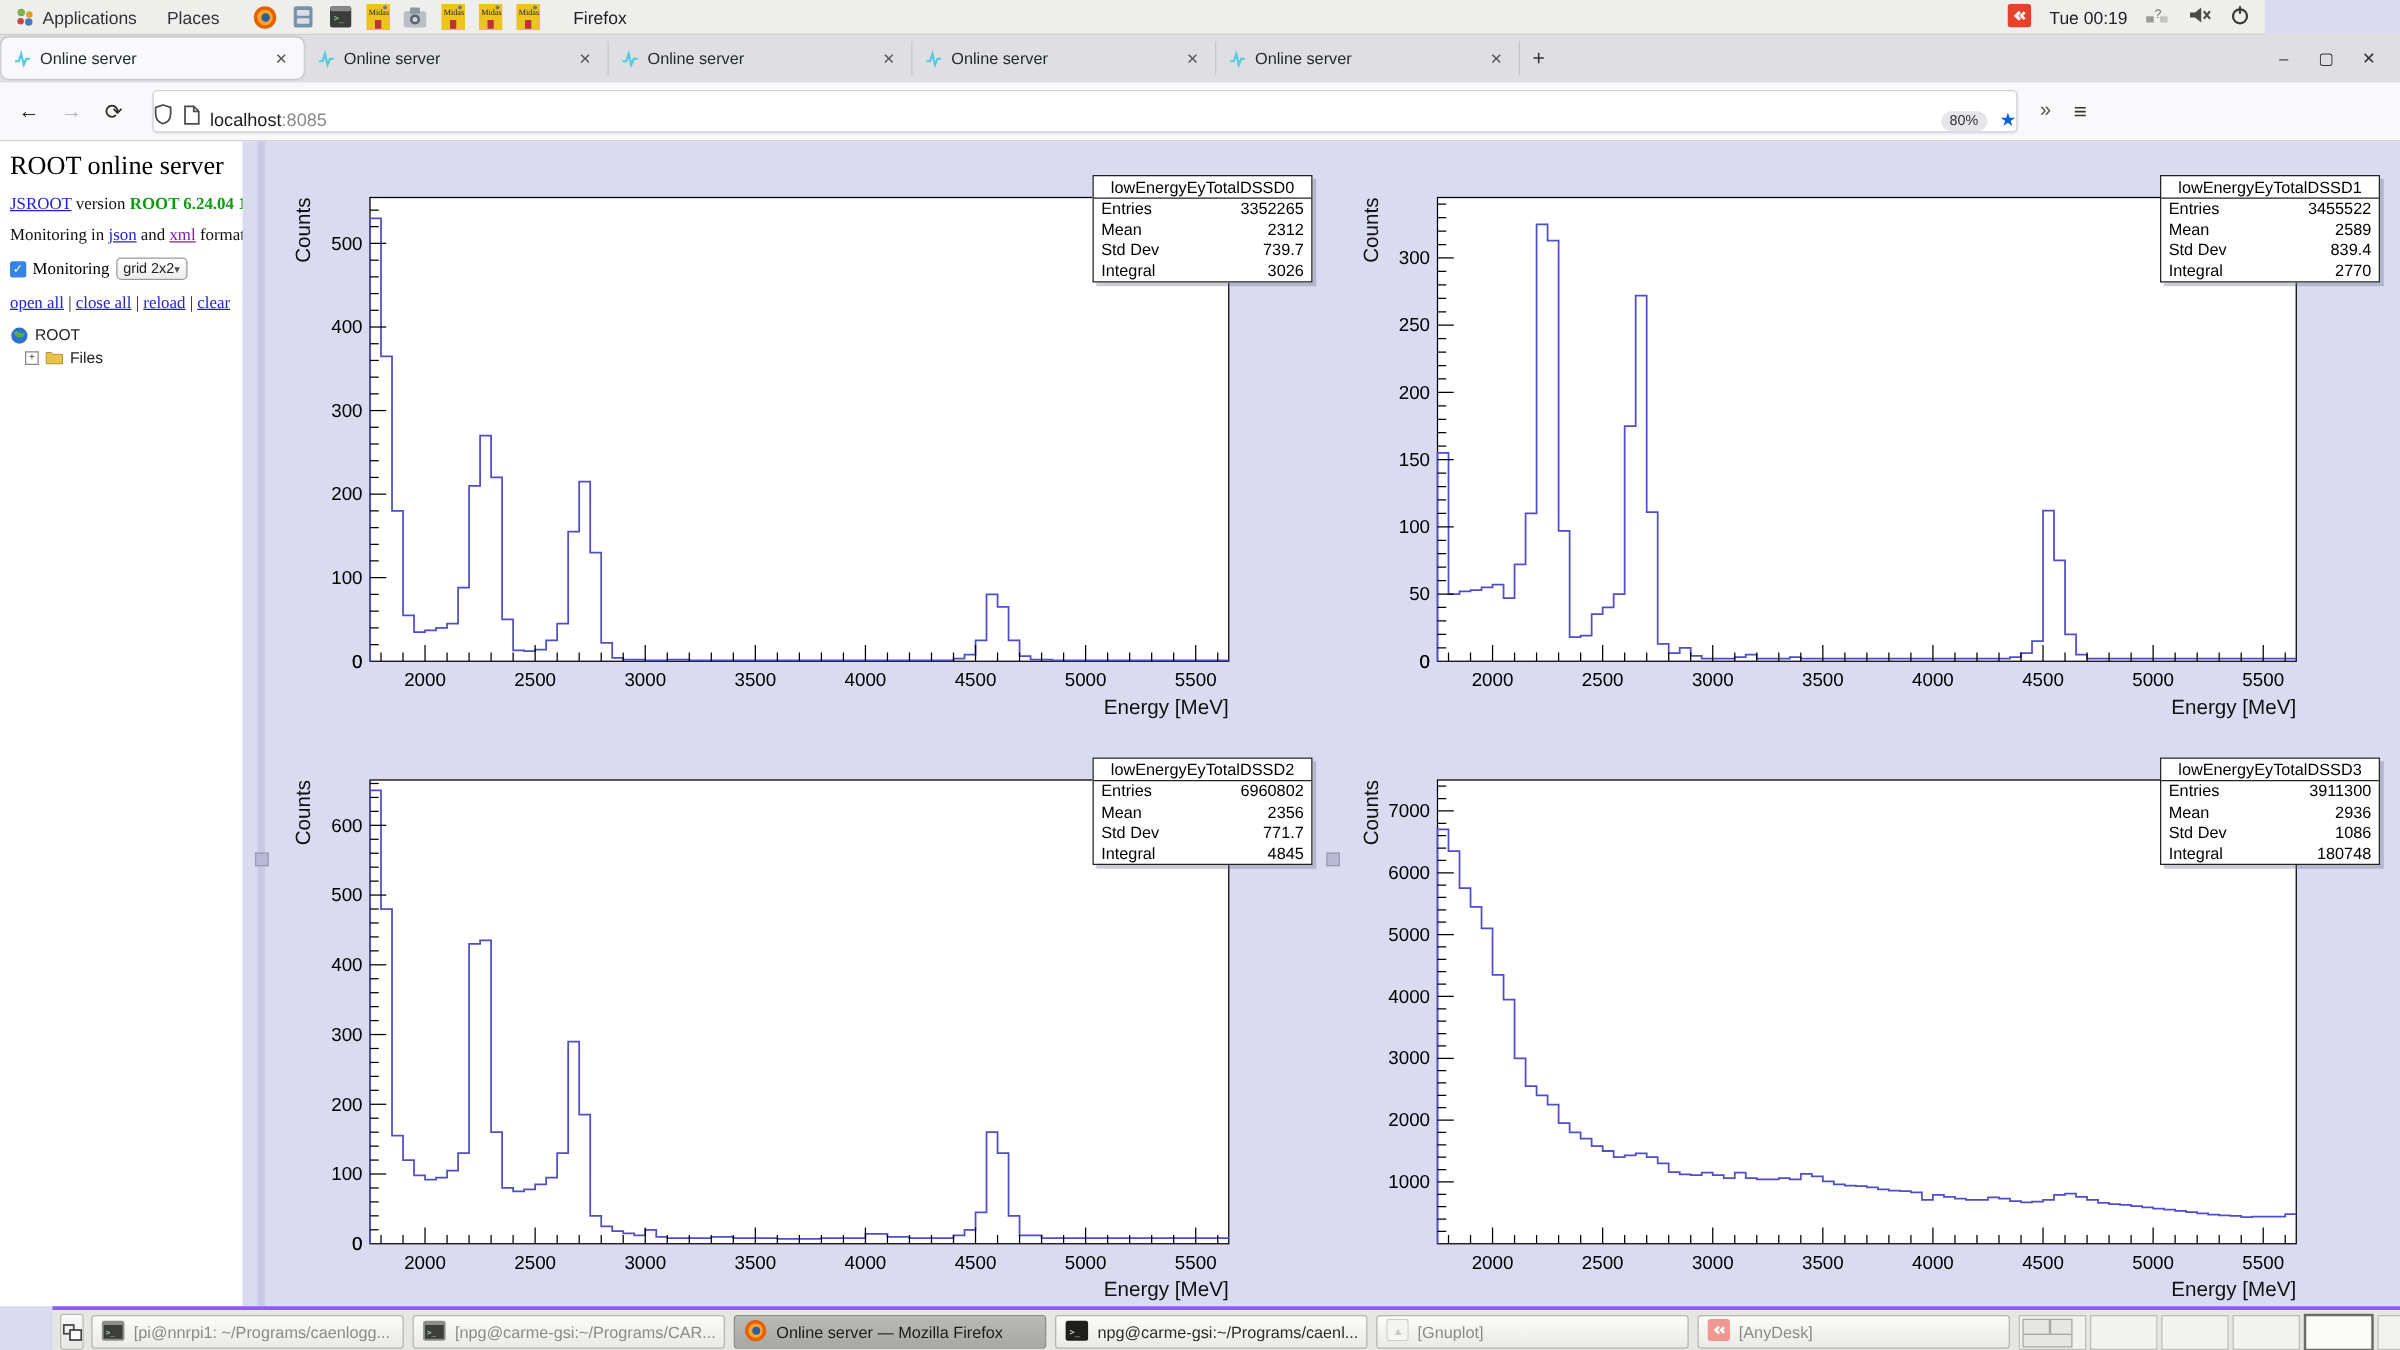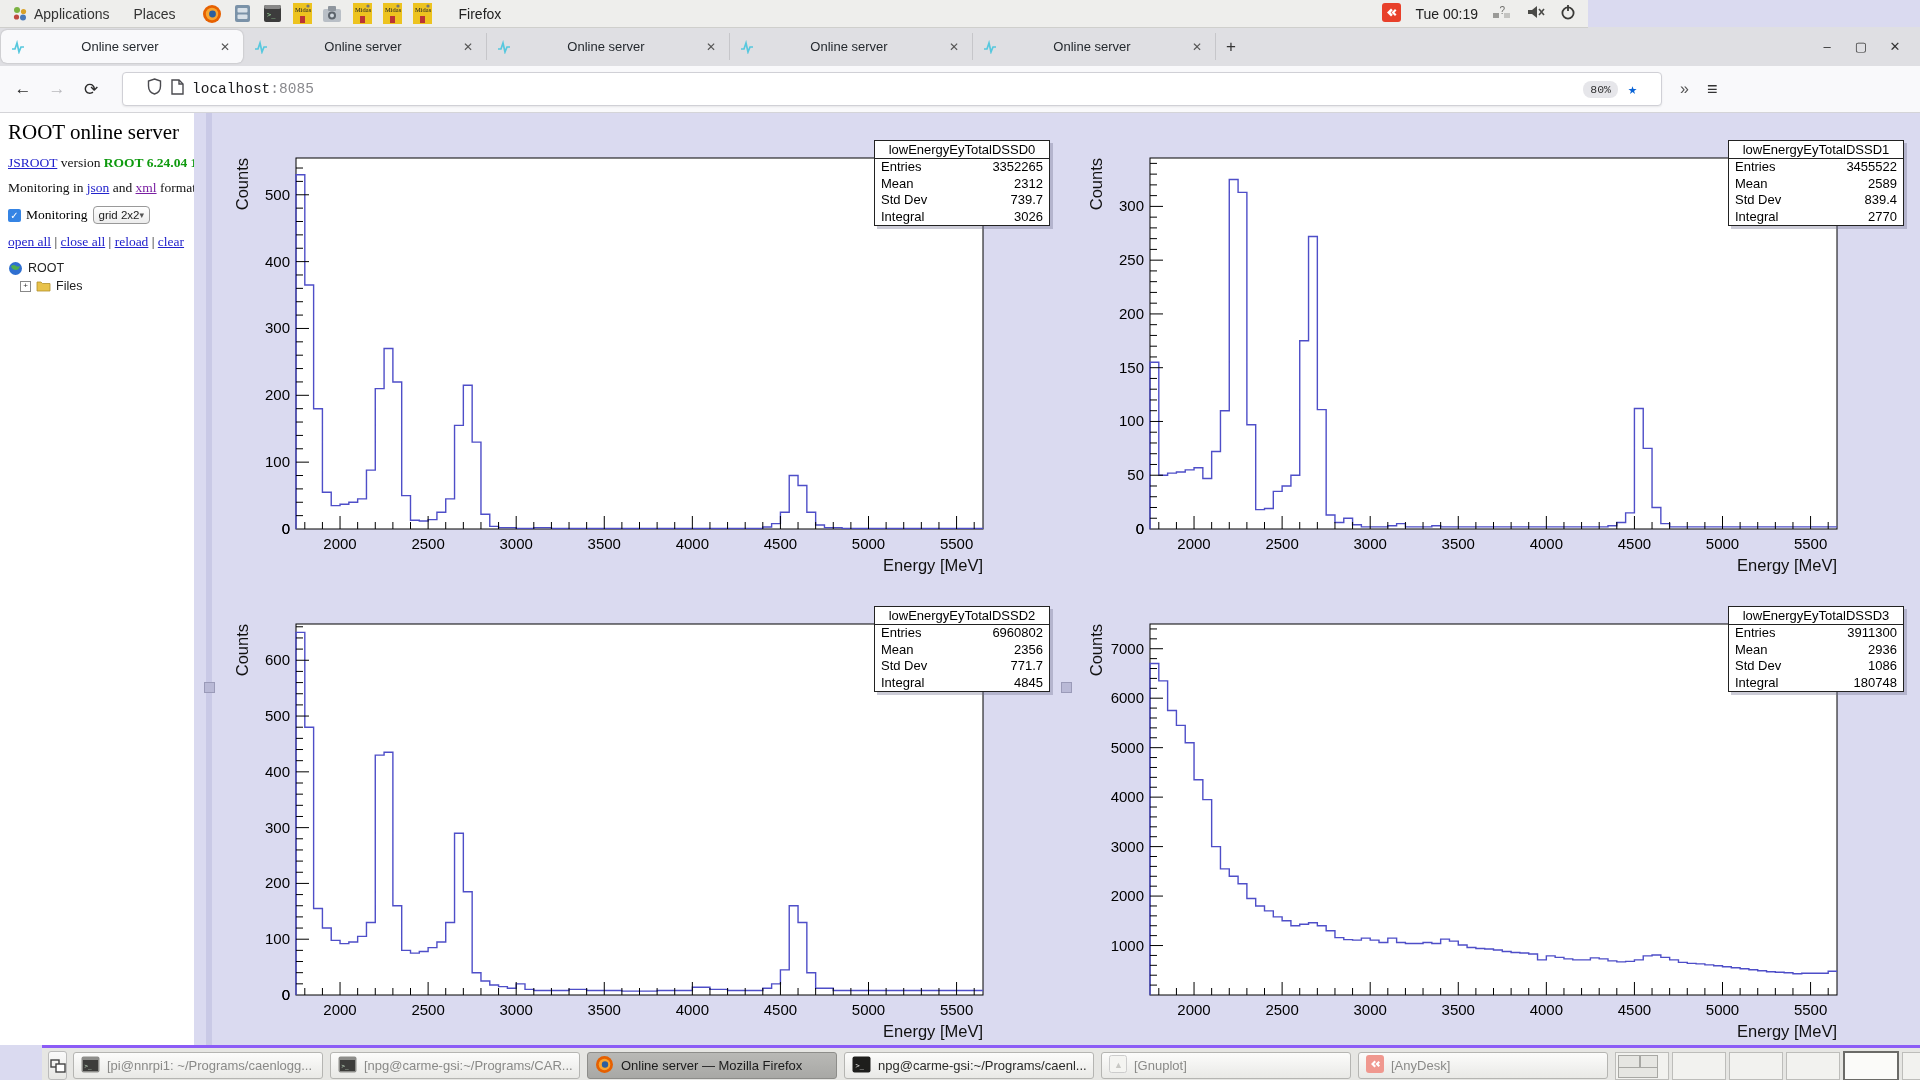--- a/index.html
+++ b/index.html
@@ -1,42 +1,42 @@
 <!DOCTYPE html>
 <html><head>
 <meta charset="utf-8">
 <style>
   html,body{margin:0;padding:0;}
   body{width:1920px;height:1080px;overflow:hidden;font-family:"Liberation Sans",sans-serif;background:#dadaf0;}
   #screen{position:relative;width:1920px;height:1080px;}
 
   
-  #top-panel{position:absolute;left:0;top:0;width:1588px;height:27px;background:#eeeeec;border-bottom:1px solid #cfcfcc;display:flex;align-items:center;font-size:14px;color:#333;z-index:40;}
+  #top-panel{position:absolute;left:0;top:0;width:1812px;height:27px;background:#eeeeec;border-bottom:1px solid #cfcfcc;display:flex;align-items:center;font-size:14px;color:#333;z-index:40;}
   #top-panel .menu{padding:0 12px;display:flex;align-items:center;gap:6px;height:100%;}
   #top-panel .launchers{display:flex;align-items:center;gap:9px;margin-left:14px;}
   #top-panel .launchers .licon{width:21px;height:21px;display:flex;align-items:center;justify-content:center;}
   #panel-right{margin-left:auto;display:flex;align-items:center;gap:14px;padding-right:12px;}
   #panel-clock{font-size:14px;color:#222;}
   .applab{margin-left:26px;color:#222;}
 
   
   #tabstrip{position:absolute;left:0;top:27px;width:1920px;height:39px;background:#dfdfe3;display:flex;align-items:stretch;z-index:30;}
   .tab{width:224px;display:flex;align-items:center;gap:7px;padding:0 8px 0 10px;font-size:13px;color:#24292e;position:relative;}
-  .tab .tlabel{flex:1;white-space:nowrap;overflow:hidden;text-align:center;}
+  .tab .tlabel{flex:1;white-space:nowrap;overflow:hidden;}
   .tab .tclose{color:#555;font-size:12px;padding:2px 5px;border-radius:3px;}
   .tab.active{background:#f9f9fb;border-radius:6px;margin:3px 1px;box-shadow:0 0 2px rgba(0,0,0,.25);}
   .tab:not(.active){border-right:1px solid #c6c6ca;margin:6px 0;}
   .newtab{width:30px;display:flex;align-items:center;justify-content:center;font-size:17px;color:#333;}
   #winctl{margin-left:auto;display:flex;align-items:center;gap:0;padding-right:8px;}
   #winctl span{width:34px;text-align:center;font-size:13px;color:#333;}
 
   #navbar{position:absolute;left:0;top:66px;width:1920px;height:46px;background:#f9f9fb;border-bottom:1px solid #d4d4d8;display:flex;align-items:center;z-index:30;}
   .navbtn{width:34px;text-align:center;font-size:17px;color:#2b2b2b;}
   .navbtn.disabled{color:#b9b9bd;}
-  #urlbar{margin-left:14px;width:1490px;height:32px;background:#ffffff;border:1px solid #d0d0d6;border-radius:4px;display:flex;align-items:center;padding:0 24px;box-shadow:0 1px 2px rgba(0,0,0,.08);font-family:Liberation Mono, monospace;}
+  #urlbar{margin-left:14px;width:1490px;height:32px;background:#ffffff;border:1px solid #d0d0d6;border-radius:4px;display:flex;align-items:flex-end;padding:0 0;box-shadow:0 1px 2px rgba(0,0,0,.08);}
   #urlbar .host{font-size:14.5px;color:#1b1b1d;margin-left:8px;}
   #urlbar .port{font-size:14.5px;color:#8a8a8e;}
   #zoombadge{margin-left:auto;font-size:11.5px;color:#333;background:#e6e6ea;border-radius:8px;padding:2px 7px;}
   #star{color:#0a64d6;font-size:15px;margin-left:10px;}
   .chev{font-size:16px;color:#555;margin-left:18px;}
   .hamb{font-size:18px;color:#333;margin:0 16px 0 18px;}
 
   
   #content{position:absolute;left:0;top:112px;width:1920px;height:933px;background:#dadaf0;}
   #sidebar{position:absolute;left:0;top:0;width:194px;height:933px;background:#ffffff;padding:6px 8px;box-sizing:border-box;font-family:"Liberation Serif",serif;overflow:hidden;}

